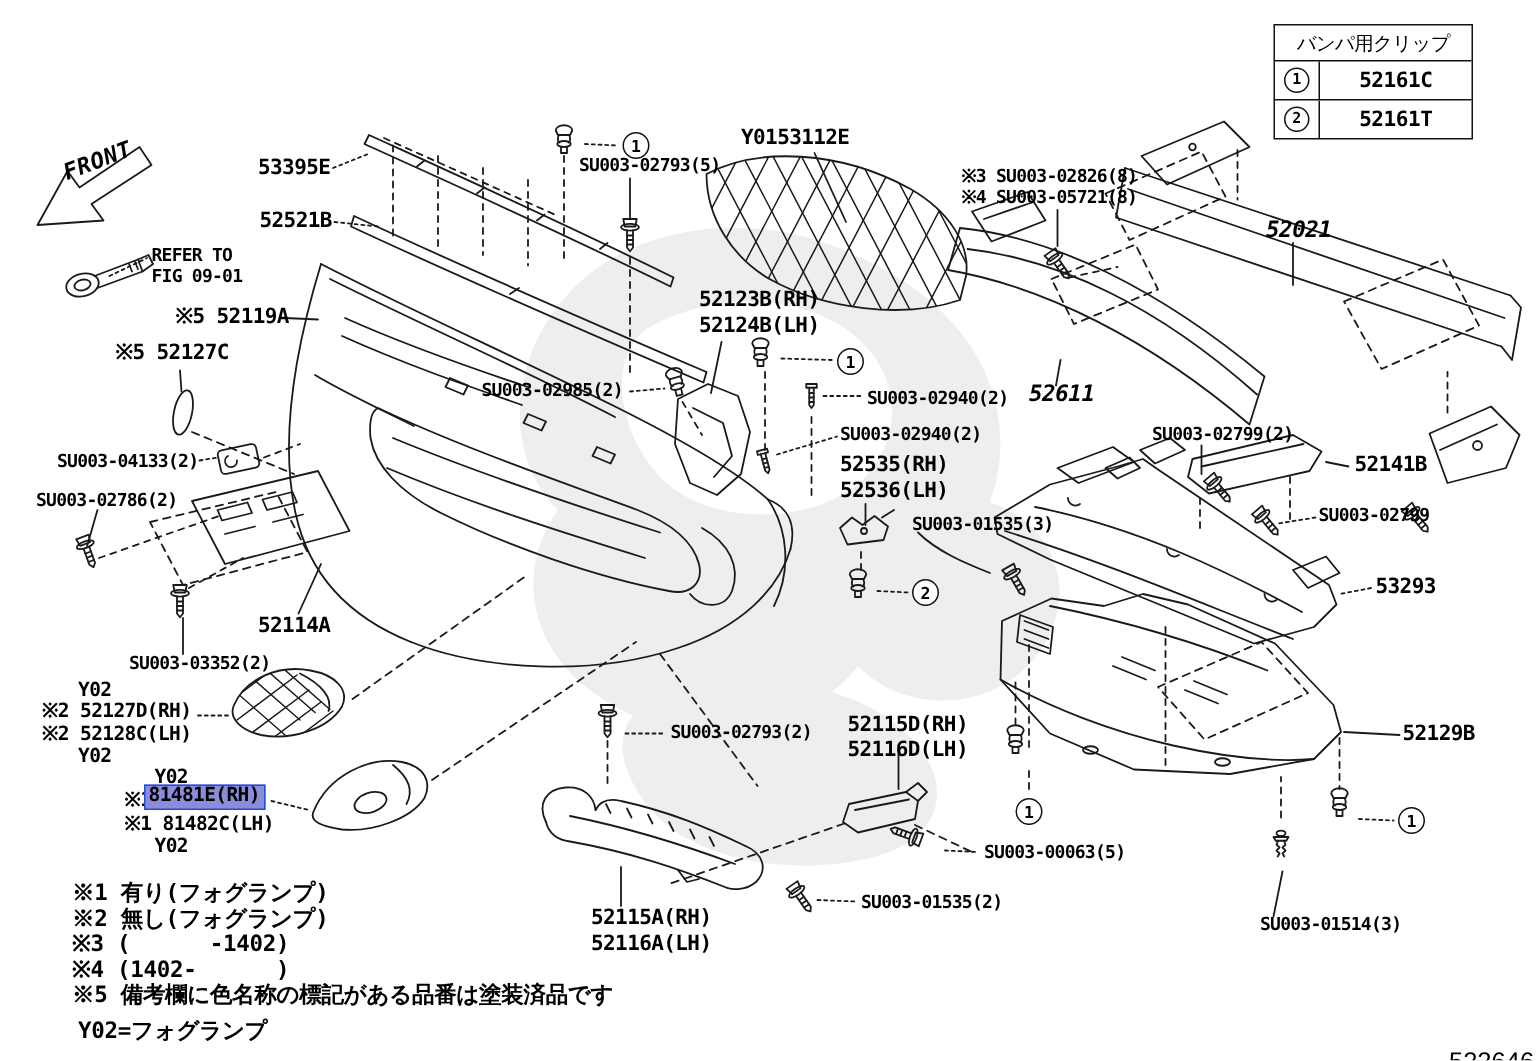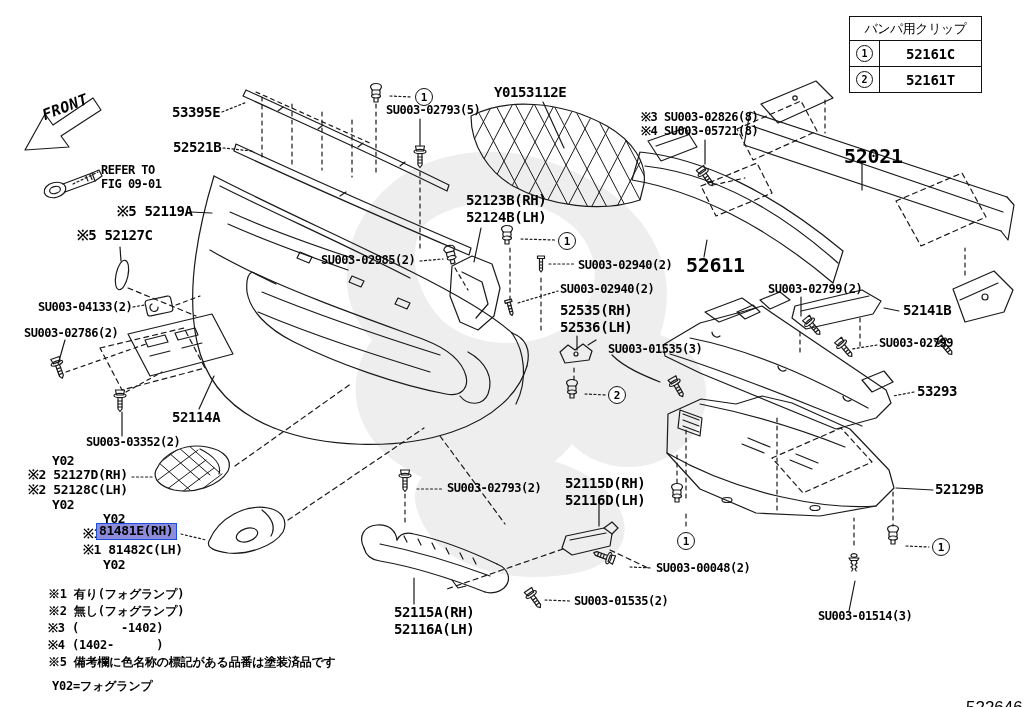--- a/index.html
+++ b/index.html
@@ -1,24 +1,24 @@
 <!DOCTYPE html>
 <html><head>
 <meta charset="utf-8">
 <style>
   html,body{margin:0;padding:0;background:#fff;}
   #stage{position:relative;width:1024px;height:707px;background:#fff;overflow:hidden;
          font-family:"DejaVu Sans Mono","Liberation Sans",sans-serif;color:#000;}
   #art{position:absolute;left:0;top:0;z-index:1;}
   .lbl{position:absolute;z-index:3;white-space:pre;line-height:1.05;}
   .pl{font-weight:bold;font-size:14px;letter-spacing:-0.4px;}
-  .pl15{font-weight:bold;font-size:20px;letter-spacing:-0.3px;}
+  .pl15{font-weight:bold;font-size:15px;letter-spacing:-0.3px;font-style:italic;}
   .pl13{font-weight:bold;font-size:13px;letter-spacing:-0.4px;}
   .sl{font-weight:bold;font-size:12px;letter-spacing:-0.5px;}
-  .nt{font-weight:bold;font-size:12px;letter-spacing:-0.2px;}
+  .nt{font-weight:bold;font-size:15px;letter-spacing:-0.2px;}
   .code{font-family:"Liberation Sans",sans-serif;font-size:17px;font-weight:normal;letter-spacing:0;margin-top:12px;}
   .front{font-style:italic;font-weight:bold;font-size:15px;transform:rotate(-21deg);transform-origin:left bottom;letter-spacing:0.5px;}
   .hl{padding:0 3px 1px 2px;border:1px solid #1d4ed8;}
   .circ{position:absolute;z-index:3;width:16px;height:16px;border:1.7px solid #111;border-radius:50%;
         display:flex;align-items:center;justify-content:center;background:#fff;
         font-weight:bold;font-size:11px;}
   
   #cliptable{position:absolute;left:849px;top:16px;width:131px;z-index:3;border:1.6px solid #111;background:#fff;}
   #cliptable .t{height:23px;border-bottom:1.4px solid #111;display:flex;align-items:center;justify-content:center;
         font-weight:normal;font-size:13px;letter-spacing:-0.5px;}
@@ -330,25 +330,25 @@
 <span class="lbl pl13" style="left:52px;top:498px;">Y02</span>
 <span class="lbl pl13" style="left:103px;top:512px;">Y02</span>
 <span class="lbl pl13" style="left:83px;top:527px;">※1</span>
 <span class="lbl pl13 hl" style="left: 96px; top: 523px; background: rgb(140, 140, 219);"><span>81481E(RH)</span></span>
 <span class="lbl pl13" style="left:83px;top:543px;">※1 81482C(LH)</span>
 <span class="lbl pl13" style="left:103px;top:558px;">Y02</span>
 
 <span class="lbl sl" style="left:447px;top:482px;">SU003-02793(2)</span>
 <span class="lbl pl" style="left:565px;top:476px;">52115D(RH)</span>
 <span class="lbl pl" style="left:565px;top:493px;text-align:center;">52116D(LH)</span>
-<span class="lbl sl" style="left:656px;top:562px;">SU003-00048(2)</span>
+<span class="lbl sl" style="left:656px;top:562px;">SU003-00063(5)</span>
 <span class="lbl sl" style="left:574px;top:595px;">SU003-01535(2)</span>
 <span class="lbl pl" style="left:394px;top:605px;">52115A(RH)</span>
 <span class="lbl pl" style="left:394px;top:622px;">52116A(LH)</span>
-<span class="lbl sl" style="left:818px;top:610px;">SU003-01514(3)</span>
+<span class="lbl sl" style="left:840px;top:610px;">SU003-01514(3)</span>
 
 <span class="lbl nt" style="left:48px;top:588px;">※1 有り(フォグランプ)</span>
 <span class="lbl nt" style="left:48px;top:605px;">※2 無し(フォグランプ)</span>
 <span class="lbl nt" style="left:48px;top:622px;text-align:right;">※3 (      -1402)</span>
 <span class="lbl nt" style="left:48px;top:639px;">※4 (1402-      )</span>
 <span class="lbl nt" style="left:48px;top:656px;">※5 備考欄に色名称の標記がある品番は塗装済品です</span>
 <span class="lbl nt" style="left:52px;top:680px;">Y02=フォグランプ</span>
 
 <span class="lbl code" style="left:966px;top:687px;">522646F</span>
 

